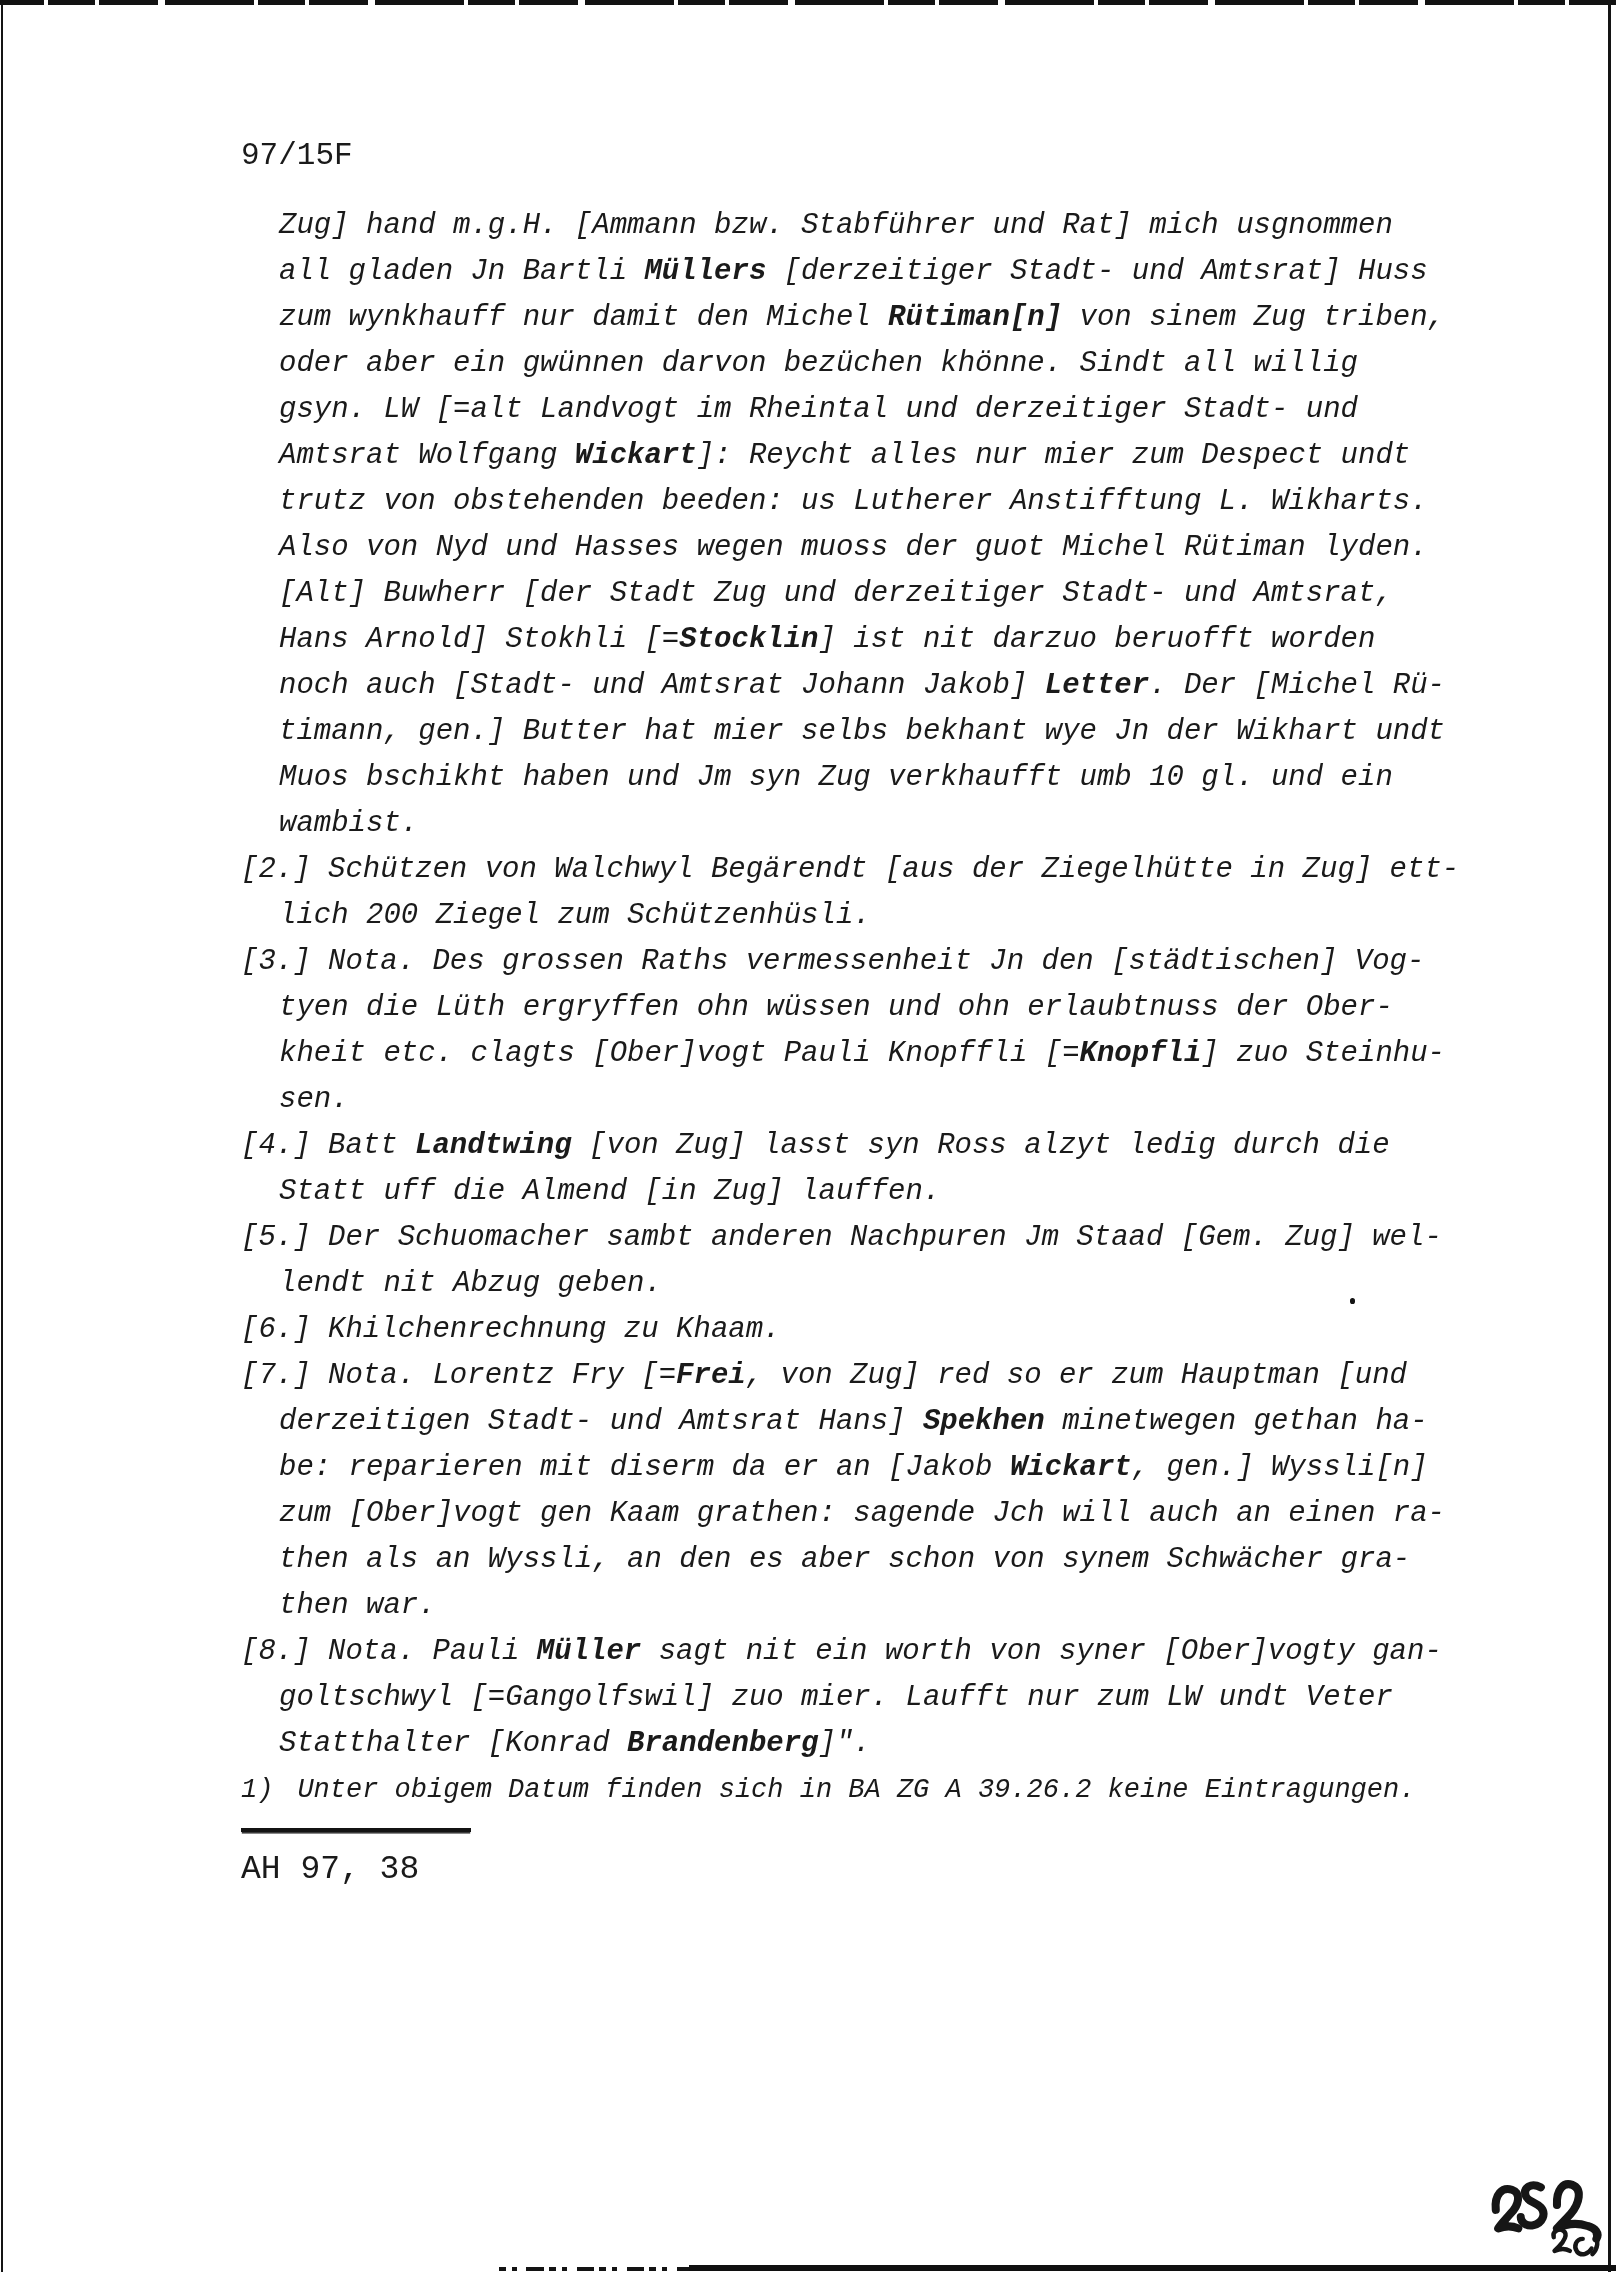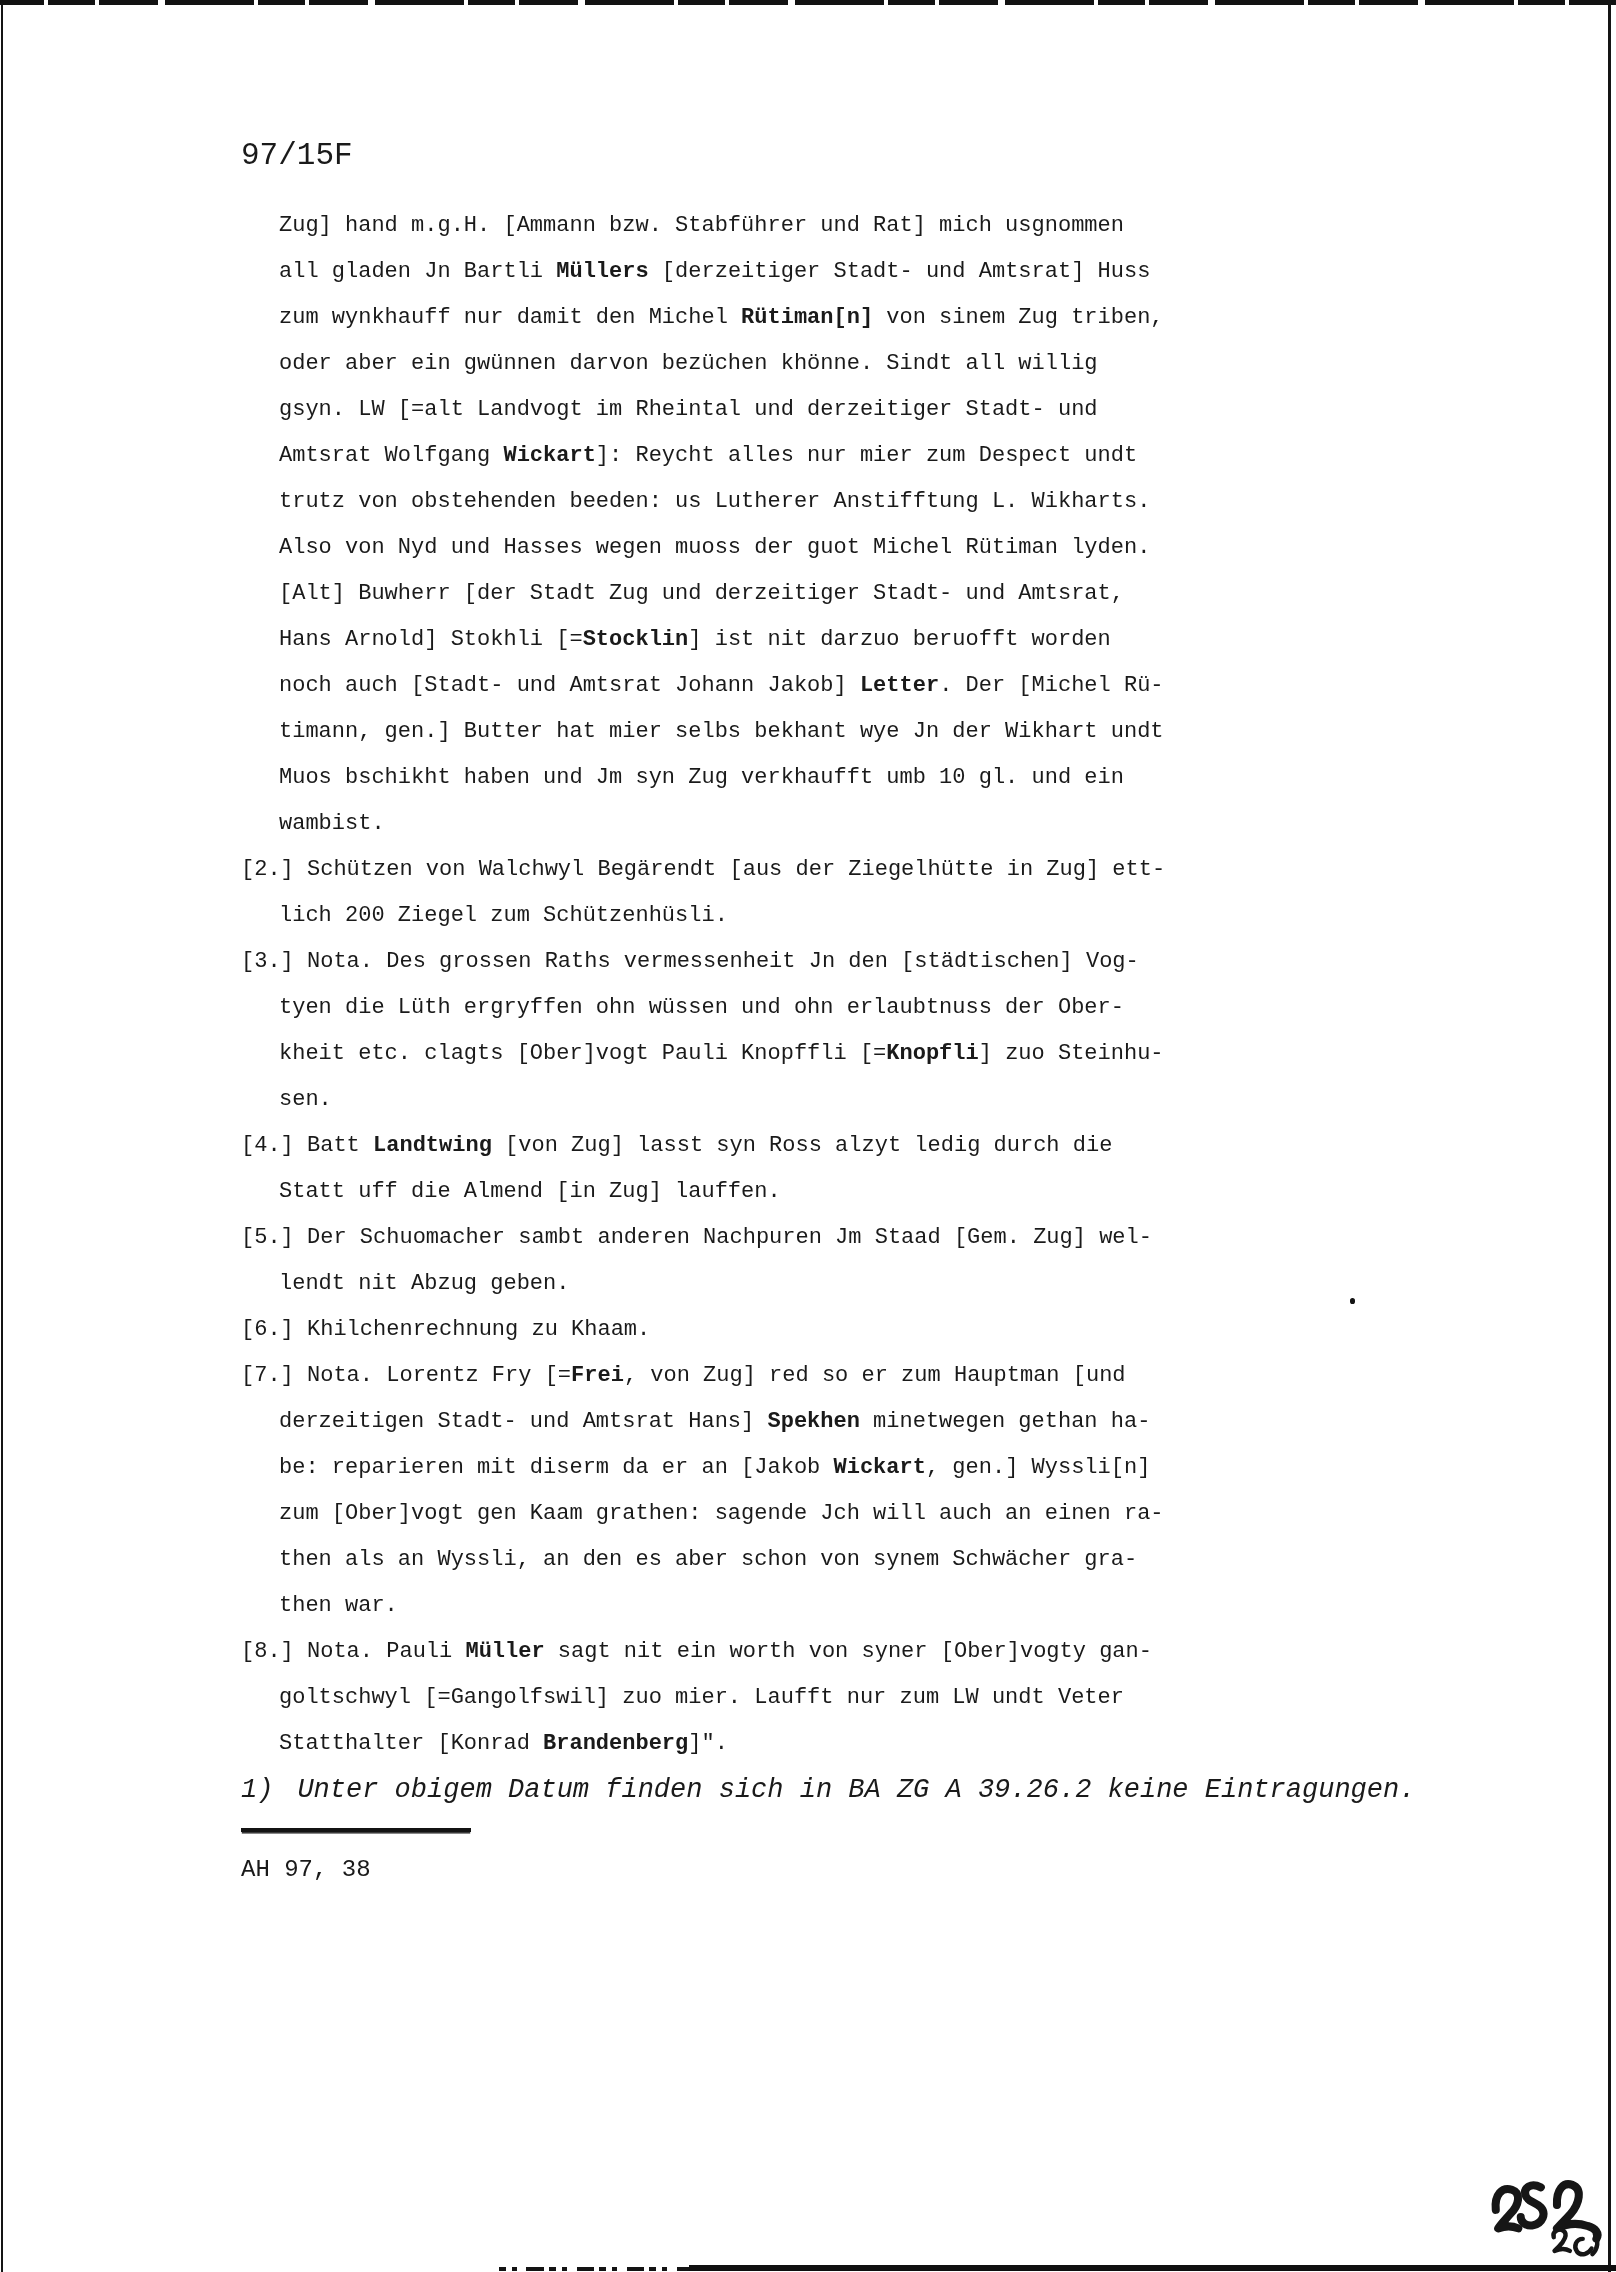--- a/index.html
+++ b/index.html
@@ -29,42 +29,42 @@
       #131313 27.5px 45px,#ffffff 45px 50px);
   }
   .edge.bottom-bar{left:689px;bottom:1.6px;width:928px;height:6.5px;background:#101010;}
 
   .header{
     position:absolute;left:241px;top:139px;
     font-size:31px;line-height:34px;white-space:pre;
   }
   .body{
     position:absolute;left:0;top:203px;width:1616px;
-    font-size:22px;line-height:46px;white-space:pre;
+    font-size:29px;line-height:46px;font-style:italic;white-space:pre;
   }
   .body .line{height:46px;}
   .body .hang{margin-left:241px;}
   .body .indent{margin-left:279px;}
   .b{font-weight:bold;margin-top:8px;}
   .stray-dot{
     position:absolute;left:1350px;top:1298px;width:4.8px;height:5.7px;
     background:#141414;border-radius:50%;
   }
   .footnote{
     position:absolute;left:241px;top:1772px;
     font-size:27px;line-height:36px;font-style:italic;white-space:pre;
   }
   .fn-gap{display:inline-block;width:24px;}
   .divider{
     position:absolute;left:241px;top:1828px;width:230px;height:4px;background:#131313;
     box-shadow:0 2.4px 0 -0.8px #3a3a3a;
   }
   .footer{
     position:absolute;left:241px;top:1852px;
-    font-size:24px;line-height:36px;white-space:pre;
+    font-size:33px;line-height:36px;white-space:pre;
   }
   .handwriting{position:absolute;left:1481px;top:2168px;width:131px;height:95px;}
 </style>
 </head>
 <body>
 
 <div class="page">
   <div class="edge top"></div>
   <div class="edge left"></div>
   <div class="edge right"></div>

